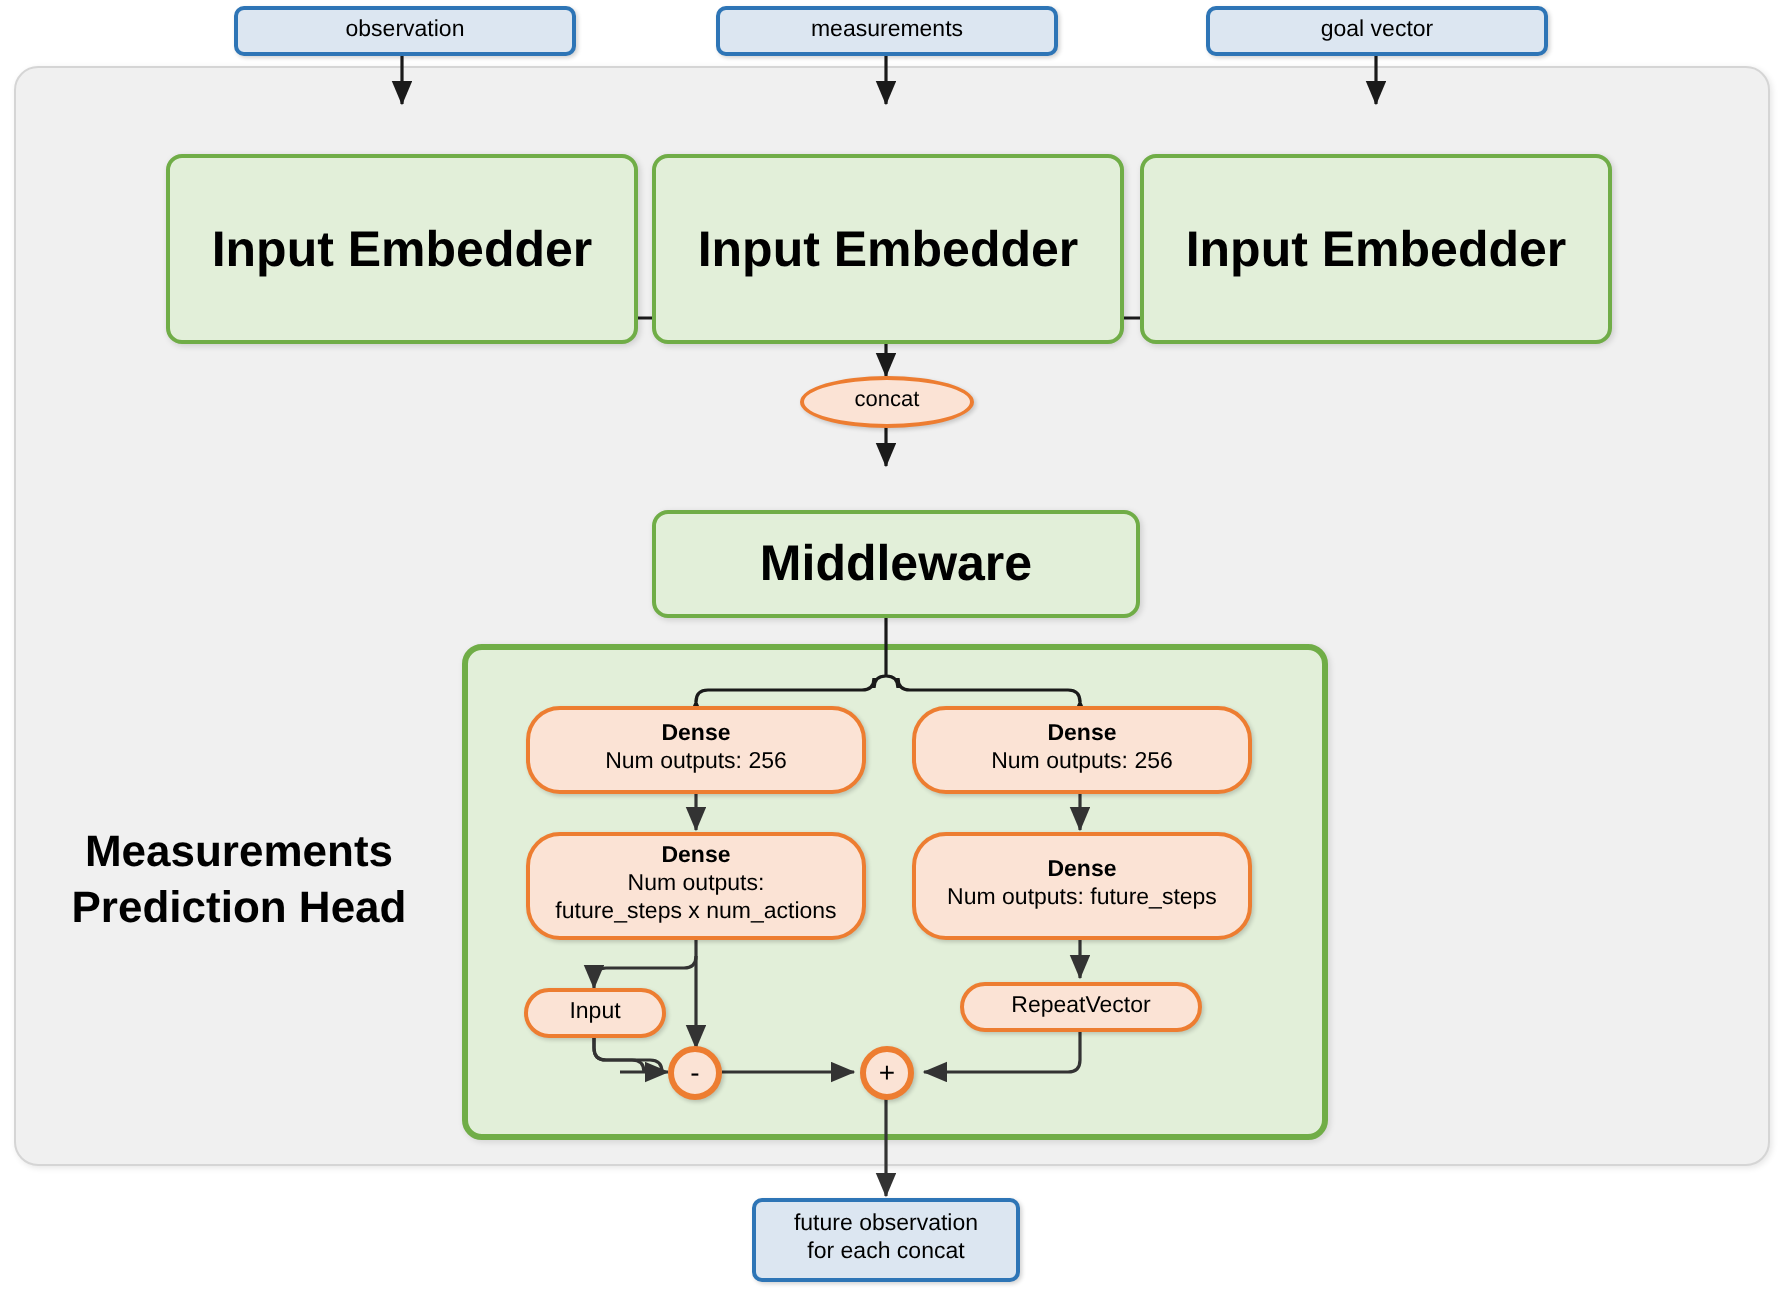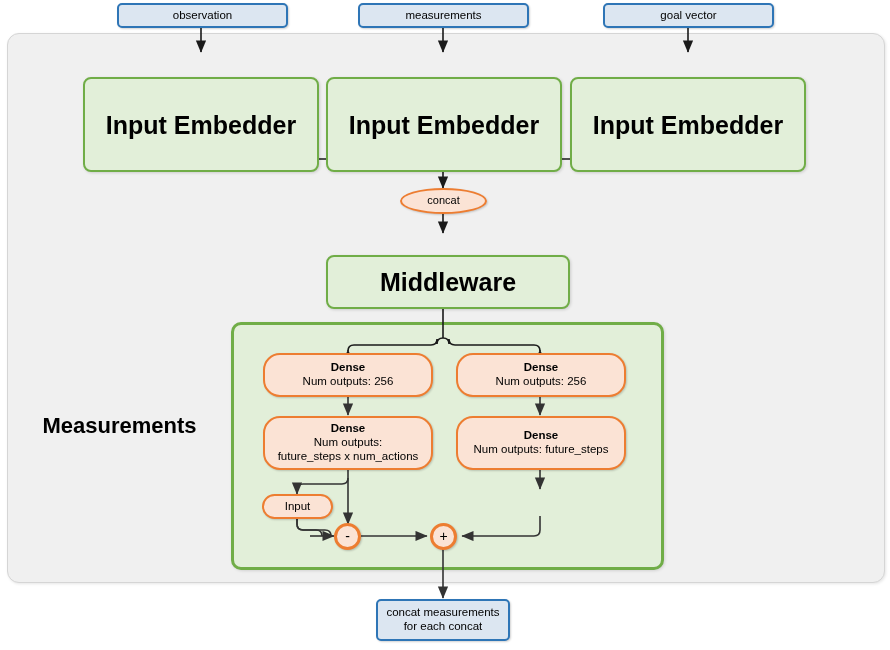--- a/index.html
+++ b/index.html
@@ -203,20 +203,21 @@
   <div class="node ellipse" style="left:400px; top:188px; width:87px; height:26px;">
     <span>concat</span>
   </div>
 
   <div class="node green-box mid" style="left:326px; top:233px; width:244px; height:54px;">
     <span>Middleware</span>
   </div>
 
   <div class="section-label" style="left:22px; top:412px; width:195px;">
     <div>Measurements</div>
+    <div>Prediction Head</div>
   </div>
 
   <div class="node orange-box" style="left:263px; top:353px; width:170px; height:44px;">
     <div class="ttl">Dense</div>
     <div>Num outputs: 256</div>
   </div>
 
   <div class="node orange-box" style="left:263px; top:416px; width:170px; height:54px;">
     <div class="ttl">Dense</div>
     <div>Num outputs:</div>
@@ -234,23 +235,26 @@
   <div class="node orange-box" style="left:456px; top:353px; width:170px; height:44px;">
     <div class="ttl">Dense</div>
     <div>Num outputs: 256</div>
   </div>
 
   <div class="node orange-box" style="left:456px; top:416px; width:170px; height:54px;">
     <div class="ttl">Dense</div>
     <div>Num outputs: future_steps</div>
   </div>
 
+  <div class="node orange-box" style="left:480px; top:491px; width:121px; height:25px;">
+    <span>RepeatVector</span>
+  </div>
 
   <div class="node op-circle" style="left:430px; top:523px; width:27px; height:27px;">
     <span>+</span>
   </div>
 
   <div class="node io-box" style="left:376px; top:599px; width:134px; height:42px; flex-direction:column;">
-    <div>concat measurements</div>
+    <div>future observation</div>
     <div>for each concat</div>
   </div>
 
 </div>
 
 </body></html>

